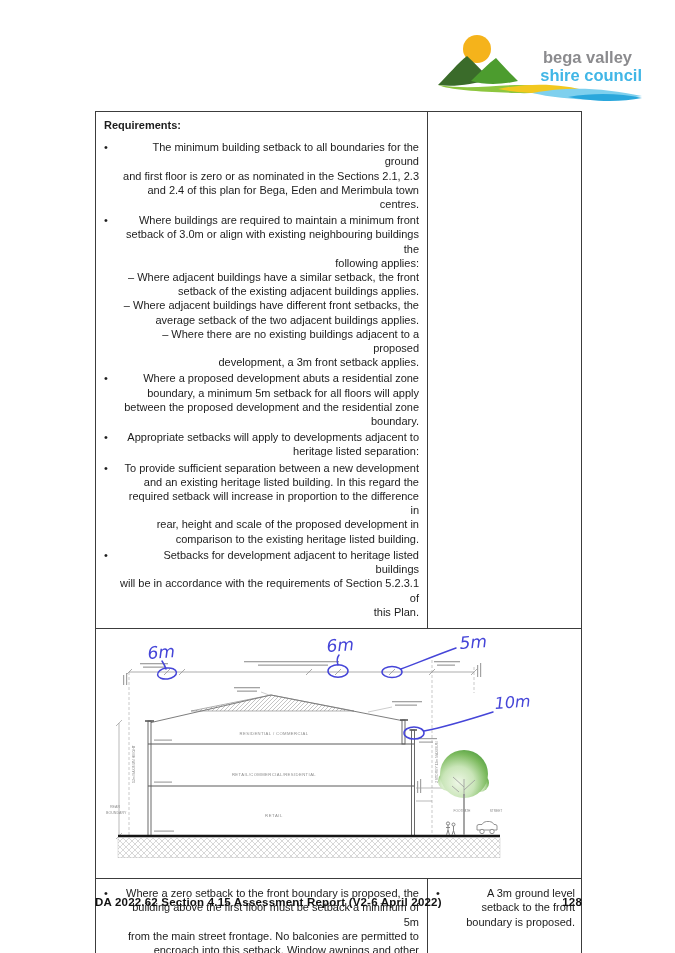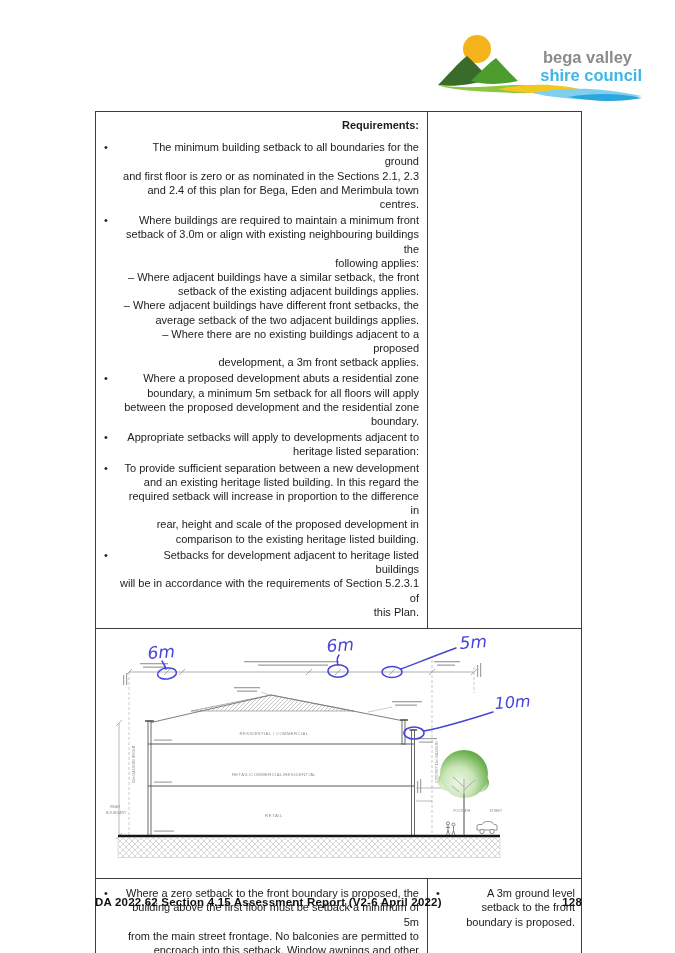--- a/index.html
+++ b/index.html
@@ -11,21 +11,21 @@
   .logo{position:absolute;left:436px;top:30px;width:208px;height:74px;}
   
   .doc-table{
     position:absolute;left:95px;top:111px;width:487px;
     border:1px solid #3c3c3c;box-sizing:border-box;font-size:11px;line-height:14.2px;
   }
   .row{display:flex;}
   .row + .row{border-top:1px solid #3c3c3c;}
   .cell-left{width:332px;border-right:1px solid #3c3c3c;box-sizing:border-box;padding:5px 8px 7px 8px;}
   .cell-right{flex:1;box-sizing:border-box;padding:5px 6px 7px 8px;}
-  .req-header{font-weight:bold;margin:1px 0 8px 0;text-align:right;}
+  .req-header{font-weight:bold;margin:1px 0 8px 0;}
   .blt{display:flex;margin:0 0 2px 0;}
   .blt .dot{width:15px;flex:0 0 15px;}
   .blt .txt{flex:1;white-space:pre-line;text-align:right;}
   .figure-cell{width:100%;padding:2px 0 6px 0;}
   .caption{padding:3px 8px 4px 8px;font-weight:bold;font-style:italic;}
   .caption .cap-label{margin-right:27px;}
   .caption .cap-text{white-space:pre-line;}
   
   .footer{position:absolute;top:896px;left:95px;width:487px;display:flex;
           font-size:11.5px;font-weight:bold;color:#111;letter-spacing:0.2px;}

